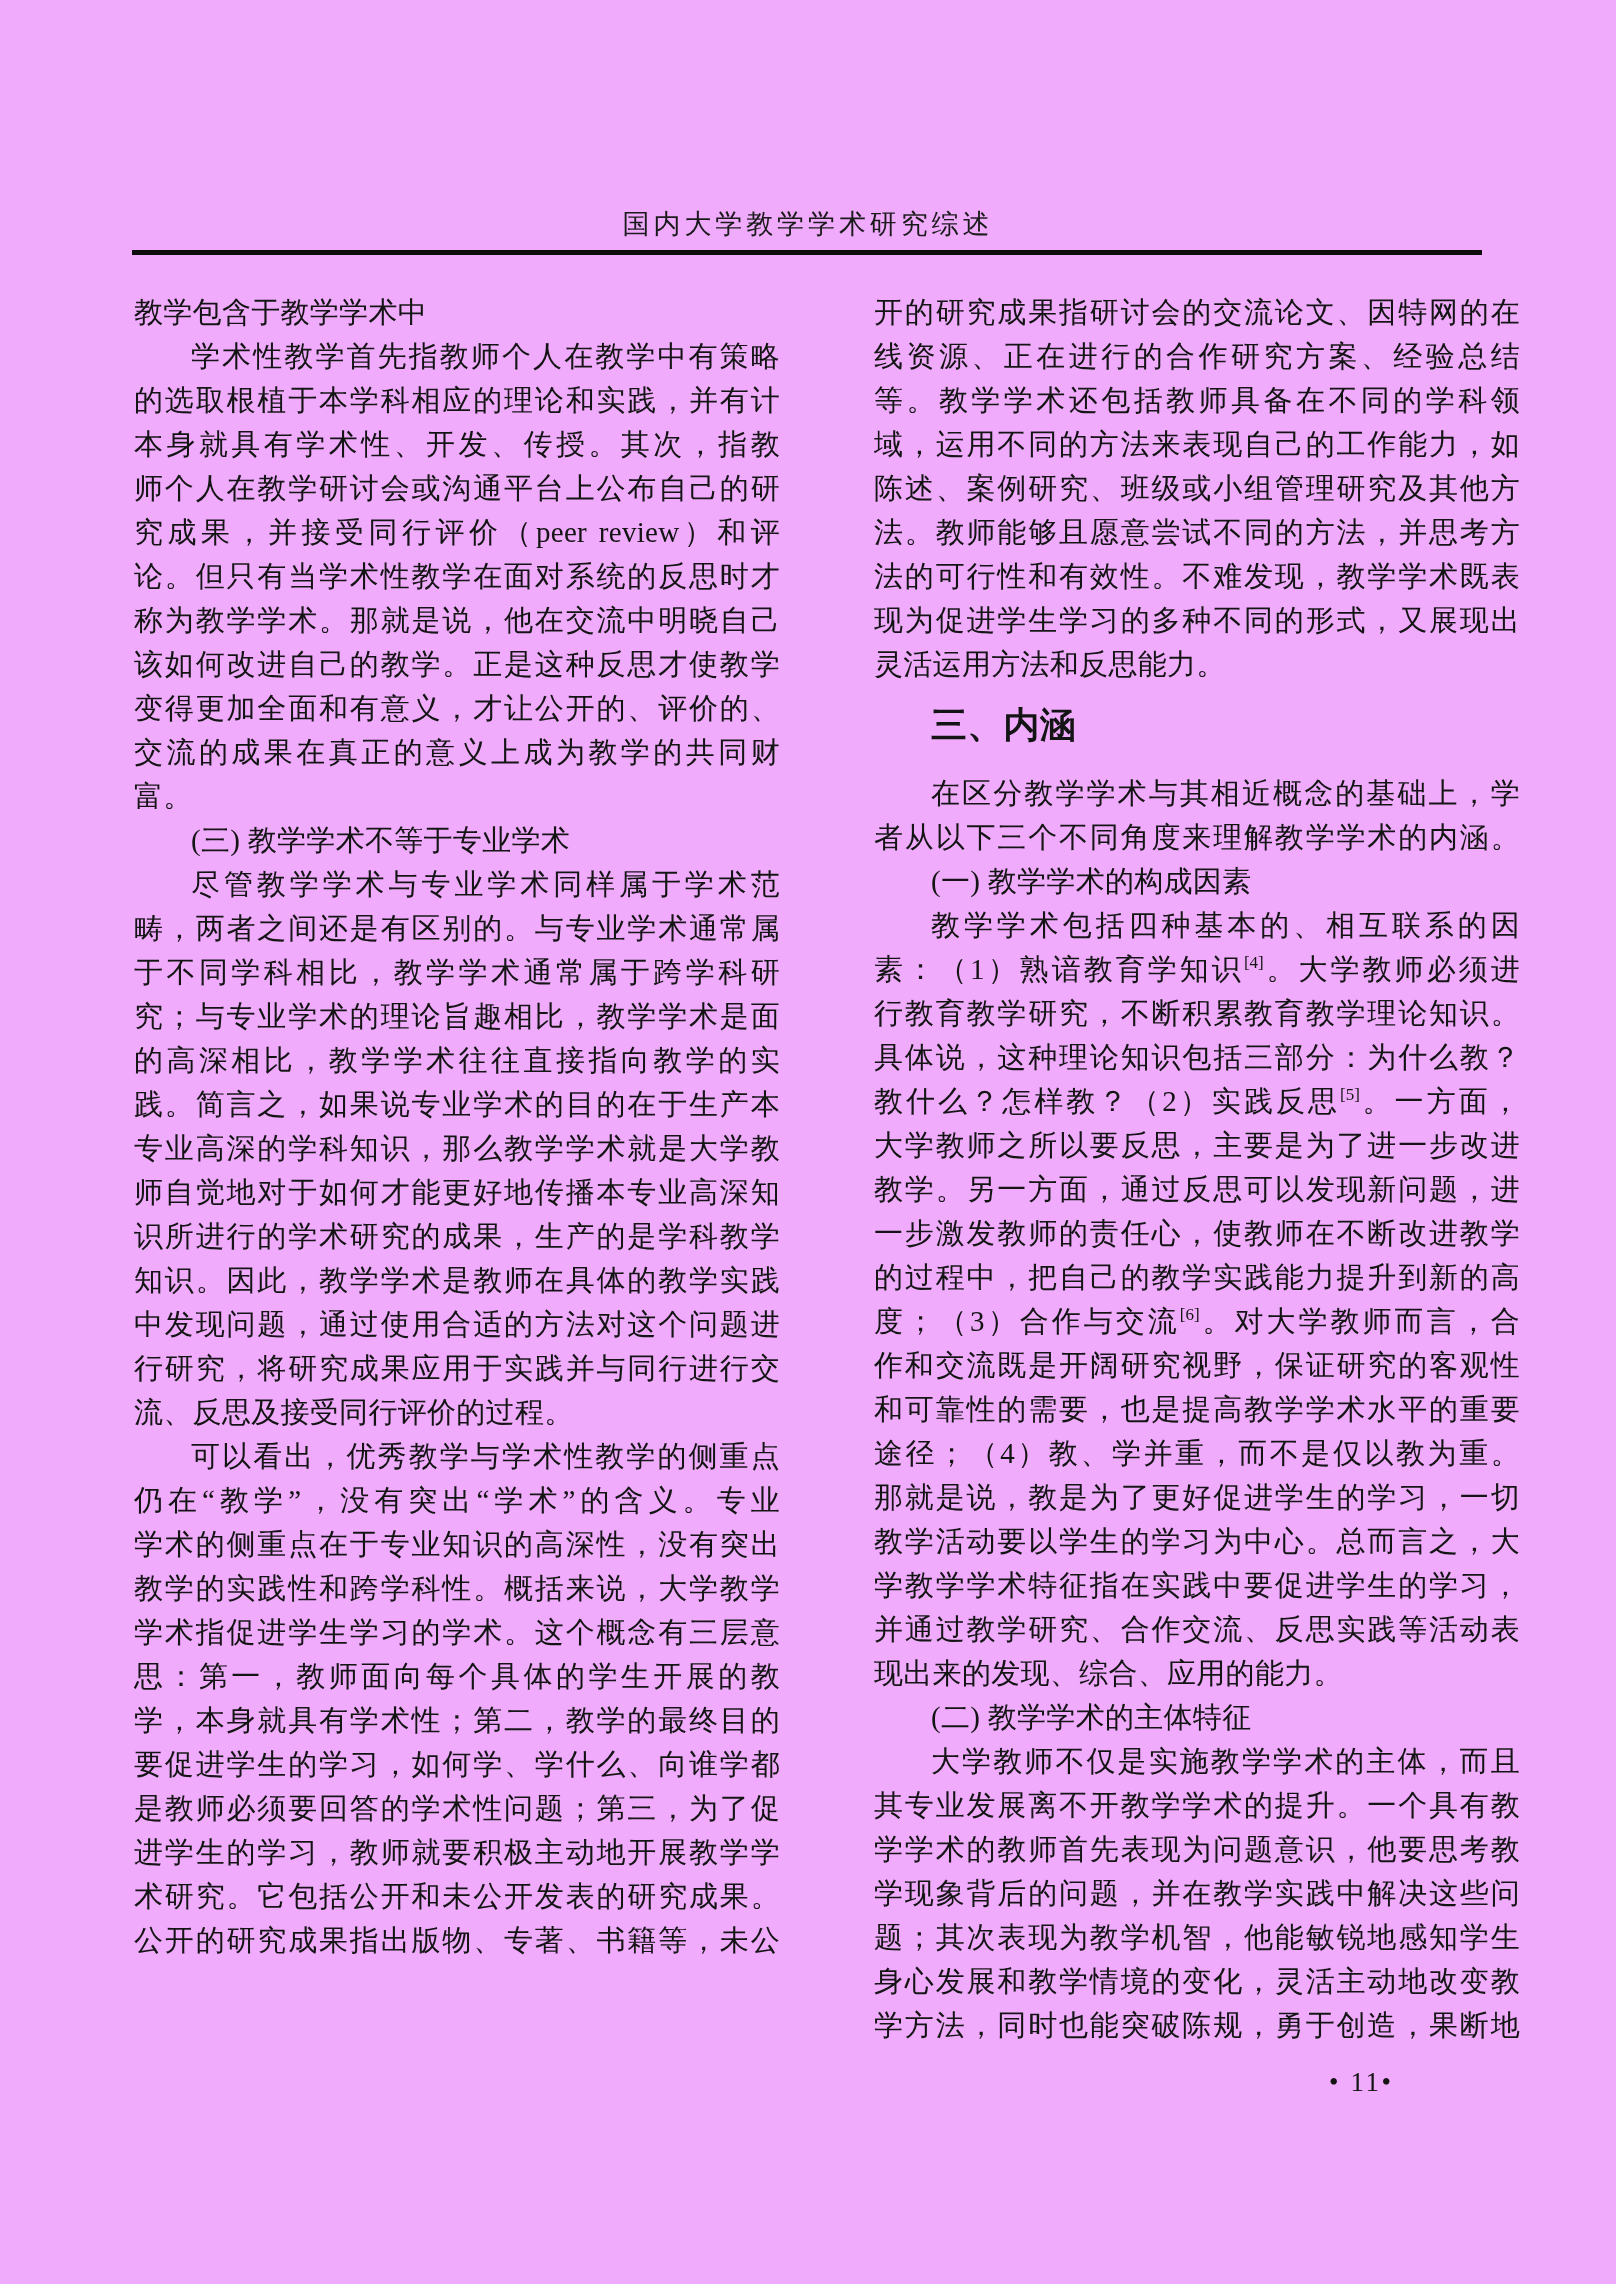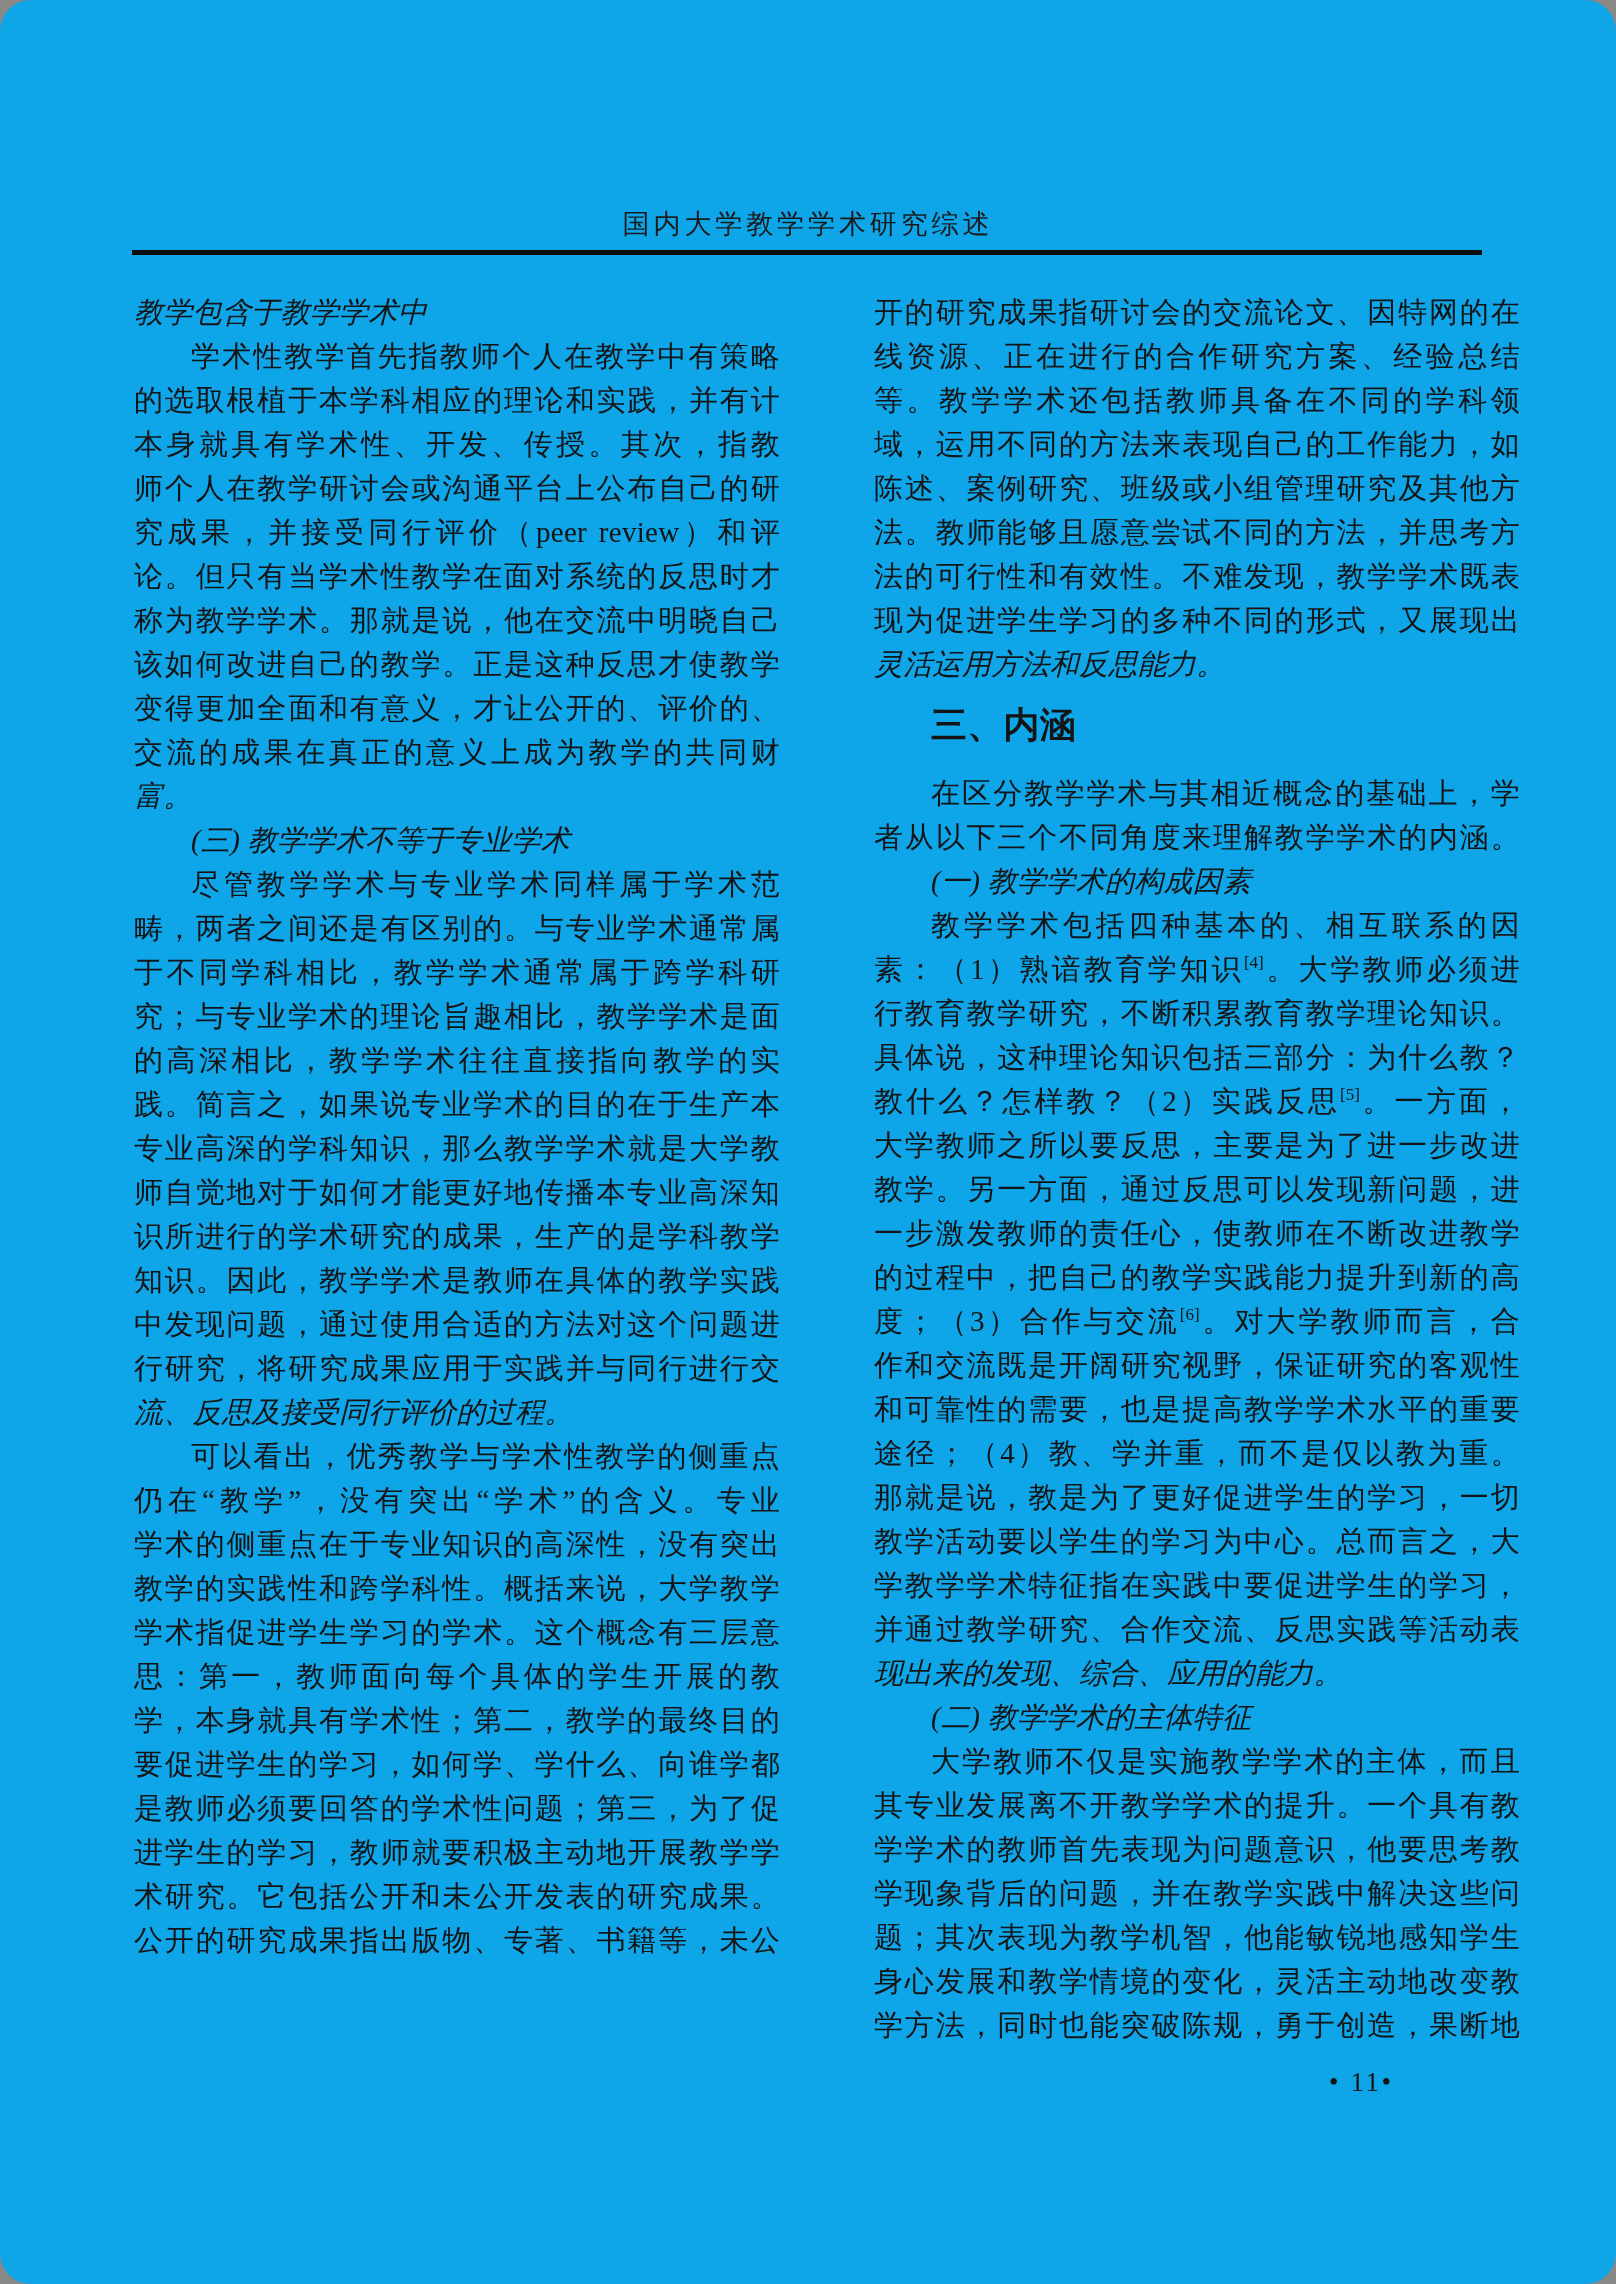--- a/index.html
+++ b/index.html
@@ -1,23 +1,22 @@
 <!DOCTYPE html>
 <html style="font-size:10.4px"><head>
 <meta charset="utf-8">
 <style>
   html,body { margin:0; padding:0; background:#888; }
   .page {
     position:relative;
     width:1616px; height:2284px;
-    background:#0ea5e9;
+    background:#f0abfc;
     font-family:"Liberation Serif","DejaVu Serif",serif;
     color:#141414;
     overflow:hidden;
-    border-radius:31px;
   }
   .running-head {
     position:absolute; left:0; top:207px; width:1616px;
     text-align:center;
     font-size:27px; line-height:34px;
     letter-spacing:3.9px;
     color:#1a1a1a;
   }
   .head-rule {
     position:absolute; left:132px; top:250px;
@@ -31,21 +30,21 @@
   .col-right { left:874px; }
   .line {
     height:44px; line-height:44px;
     font-size:29px;
     text-align:justify;
     text-align-last:justify;
     letter-spacing:0.3px;
     white-space:normal;
   }
   .line.indent { padding-left:57px; }
-  .line.short  { text-align-last:left;font-style:italic; }
+  .line.short  { text-align-last:left; }
   .line.col-heading {
     font-family:"Liberation Sans","DejaVu Sans",sans-serif;
     font-weight:700;
     font-size:36px;
     margin-top:17px; margin-bottom:23.5px;
     text-align-last:left;
   }
   .line sup {
     font-size:17px;
     line-height:0;

